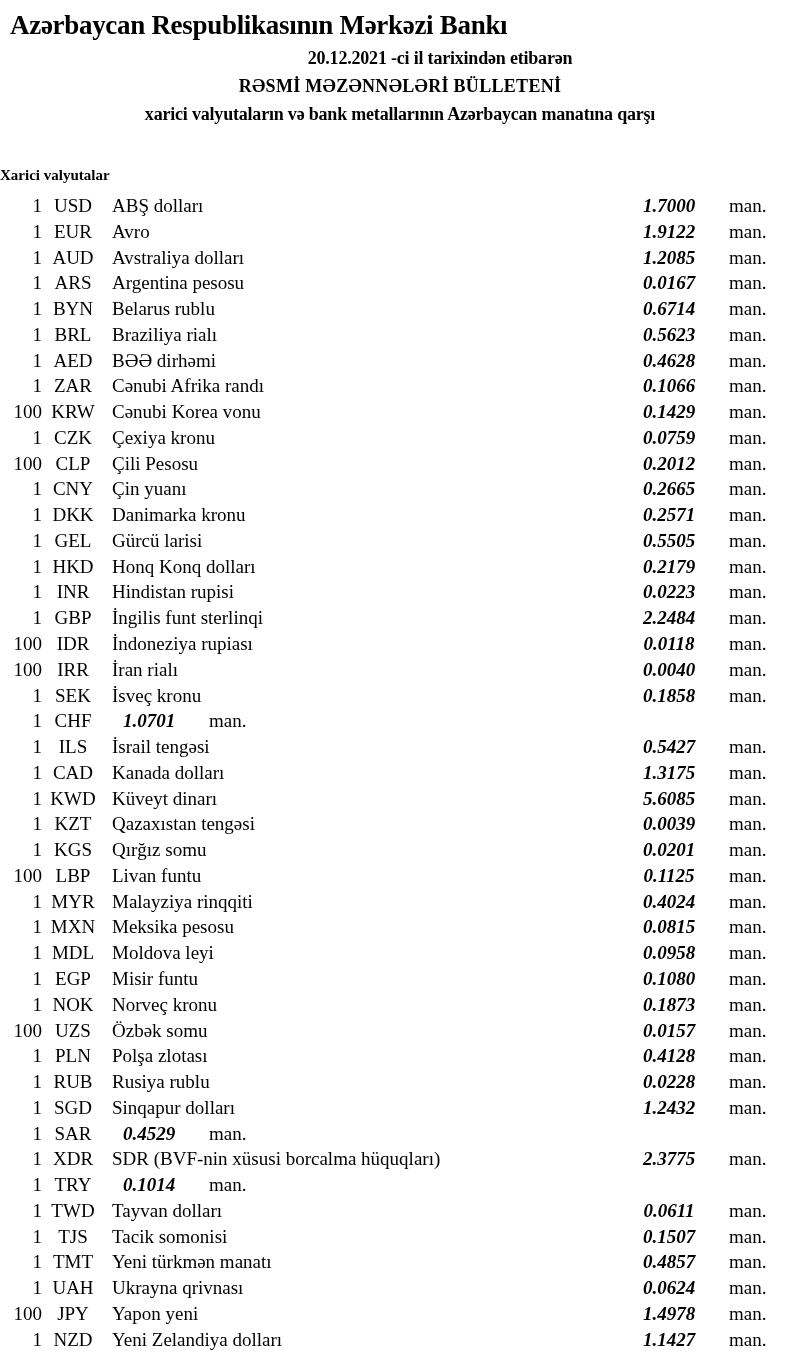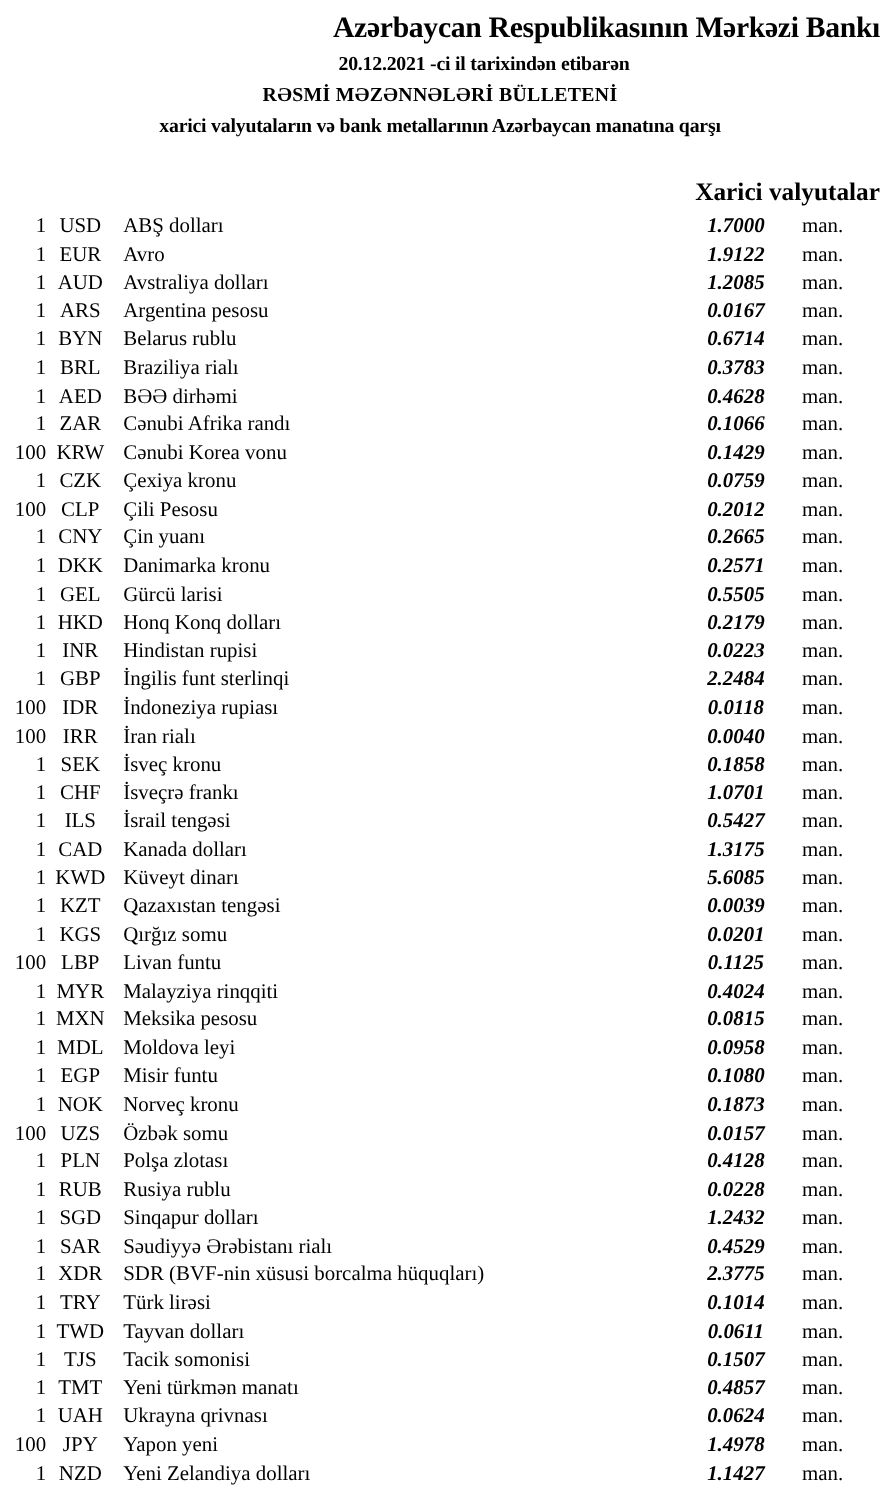--- a/index.html
+++ b/index.html
@@ -15,44 +15,44 @@
     color: #000000;
     font-family: "Liberation Serif", serif;
     overflow: hidden;
   }
   .title {
     margin: 0;
     padding-top: 6px;
     font-size: 27px;
     line-height: 38px;
     font-weight: 700;
-    text-align: right;
+    text-align: left;
     letter-spacing: -0.3px;
+    padding-left: 10px;
   }
   .sub {
     font-size: 18px;
     line-height: 28px;
     font-weight: 700;
     text-align: center;
     letter-spacing: -0.2px;
   }
   .date-line {
     position: relative;
     left: 40px;
   }
   .bulletin-line {
     letter-spacing: 0.3px;
   }
   .section-title {
     margin-top: 36px;
-    font-size: 23px;
+    font-size: 15px;
     line-height: 22px;
     font-weight: 700;
-    text-align: right;
-    margin-left: 21px;
+    text-align: left;
   }
   .rates-table {
     margin-top: 7px;
   }
   .row {
     display: flex;
     height: 25.78px;
     line-height: 25.78px;
     font-size: 19px;
     white-space: nowrap;
@@ -137,21 +137,21 @@
     <span class="code">BYN</span>
     <span class="name">Belarus rublu</span>
     <span class="rate">0.6714</span>
     <span class="unit">man.</span>
   </div>
 
   <div class="row">
     <span class="qty">1</span>
     <span class="code">BRL</span>
     <span class="name">Braziliya rialı</span>
-    <span class="rate">0.3783</span>
+    <span class="rate">0.5623</span>
     <span class="unit">man.</span>
   </div>
 
   <div class="row">
     <span class="qty">1</span>
     <span class="code">AED</span>
     <span class="name">BƏƏ dirhəmi</span>
     <span class="rate">0.4628</span>
     <span class="unit">man.</span>
   </div>
@@ -256,21 +256,20 @@
     <span class="qty">1</span>
     <span class="code">SEK</span>
     <span class="name">İsveç kronu</span>
     <span class="rate">0.1858</span>
     <span class="unit">man.</span>
   </div>
 
   <div class="row">
     <span class="qty">1</span>
     <span class="code">CHF</span>
-    <span class="name">İsveçrə frankı</span>
     <span class="rate">1.0701</span>
     <span class="unit">man.</span>
   </div>
 
   <div class="row">
     <span class="qty">1</span>
     <span class="code">ILS</span>
     <span class="name">İsrail tengəsi</span>
     <span class="rate">0.5427</span>
     <span class="unit">man.</span>
@@ -384,37 +383,35 @@
     <span class="qty">1</span>
     <span class="code">SGD</span>
     <span class="name">Sinqapur dolları</span>
     <span class="rate">1.2432</span>
     <span class="unit">man.</span>
   </div>
 
   <div class="row">
     <span class="qty">1</span>
     <span class="code">SAR</span>
-    <span class="name">Səudiyyə Ərəbistanı rialı</span>
     <span class="rate">0.4529</span>
     <span class="unit">man.</span>
   </div>
 
   <div class="row">
     <span class="qty">1</span>
     <span class="code">XDR</span>
     <span class="name">SDR (BVF-nin xüsusi borcalma hüquqları)</span>
     <span class="rate">2.3775</span>
     <span class="unit">man.</span>
   </div>
 
   <div class="row">
     <span class="qty">1</span>
     <span class="code">TRY</span>
-    <span class="name">Türk lirəsi</span>
     <span class="rate">0.1014</span>
     <span class="unit">man.</span>
   </div>
 
   <div class="row">
     <span class="qty">1</span>
     <span class="code">TWD</span>
     <span class="name">Tayvan dolları</span>
     <span class="rate">0.0611</span>
     <span class="unit">man.</span>

